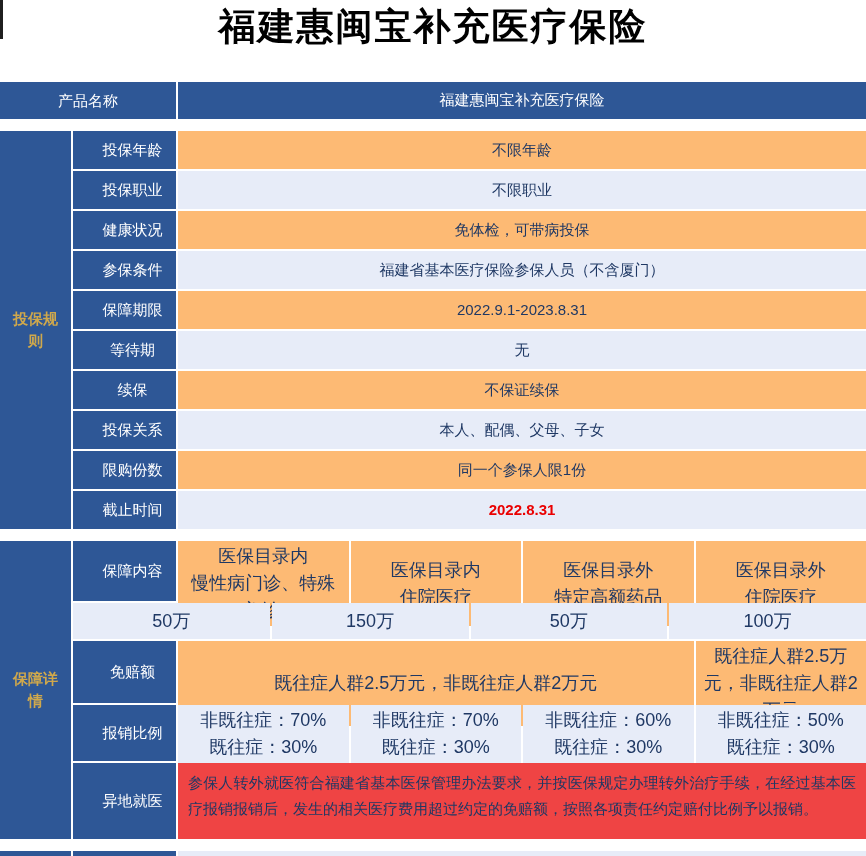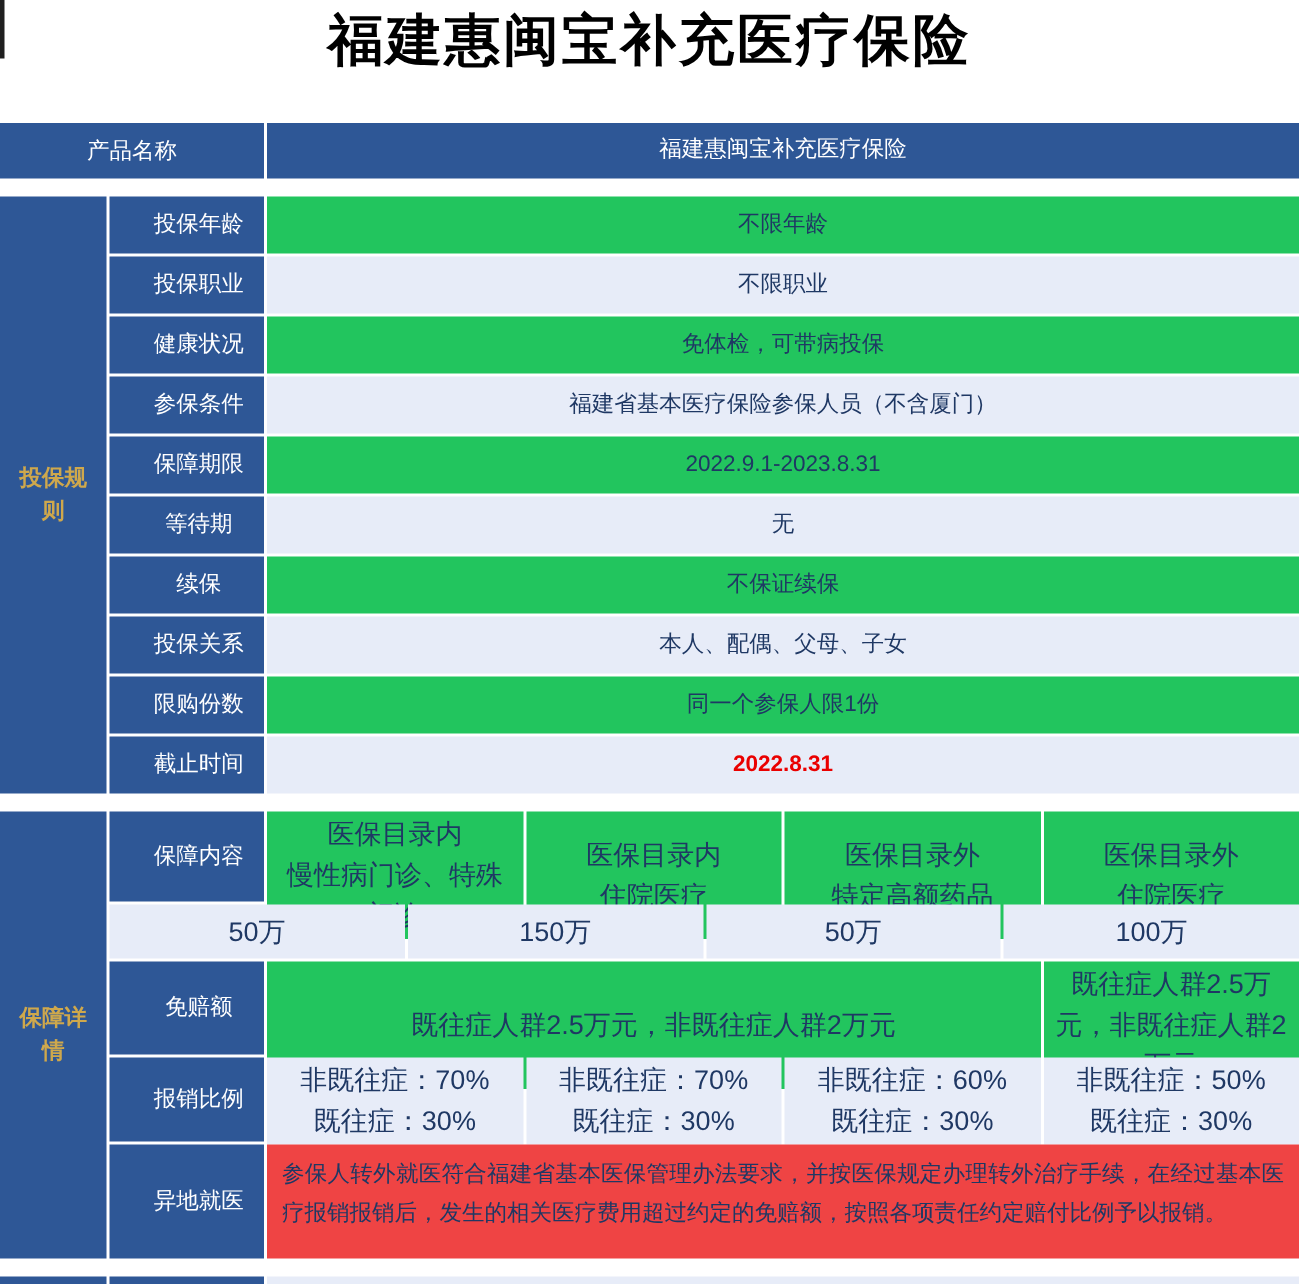--- a/index.html
+++ b/index.html
@@ -39,21 +39,21 @@
     width:71px;color:var(--gold);font-weight:600;
     padding:0 6px;word-break:break-all;
   }
   .lbl{width:103px;flex:0 0 103px;padding-left:16px;}
   .span-left{width:176px;flex:0 0 176px;}
   .val{
     flex:1;display:flex;flex-direction:column;align-items:center;justify-content:center;
     text-align:center;color:var(--navy);font-size:15px;line-height:1.5;
   }
   .val.dark{background:var(--blue);color:#fff;}
-  .white{background:#22c55e;}
+  .white{background:#fdba74;}
   .lt{background:var(--ltblue);}
   .red{color:var(--red);font-weight:bold;}
   .section{display:flex;gap:2px;}
   .section-rows{flex:1;display:flex;flex-direction:column;gap:2px;}
   .h38{height:38px;}
   .h37{height:37px;}
   .cols4{flex:1;display:grid;grid-template-columns:repeat(4,1fr);gap:2px;}
   .cell{
     display:flex;flex-direction:column;align-items:center;justify-content:center;
     text-align:center;font-size:18px;line-height:1.5;color:var(--navy);padding:2px 6px;

